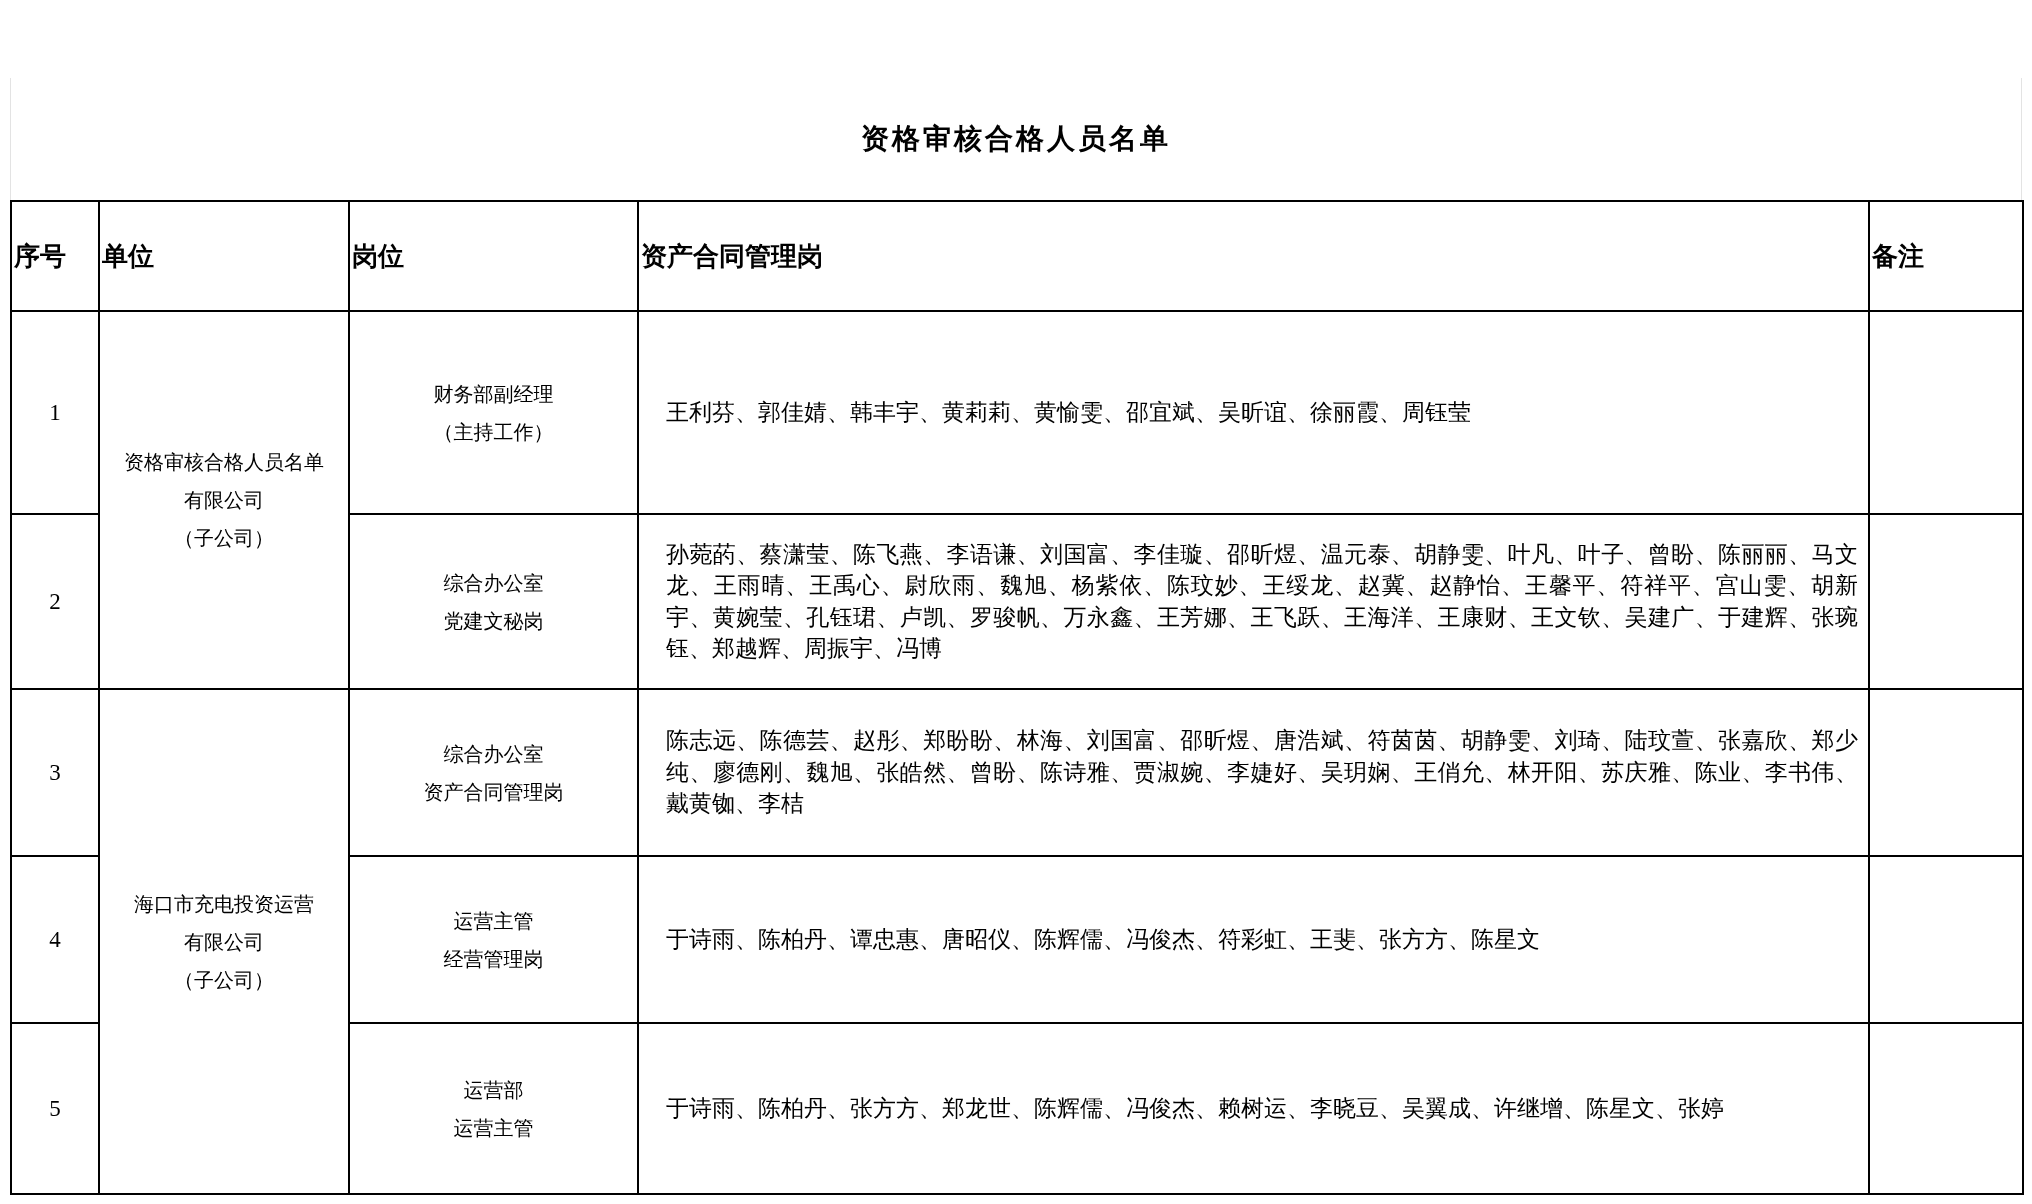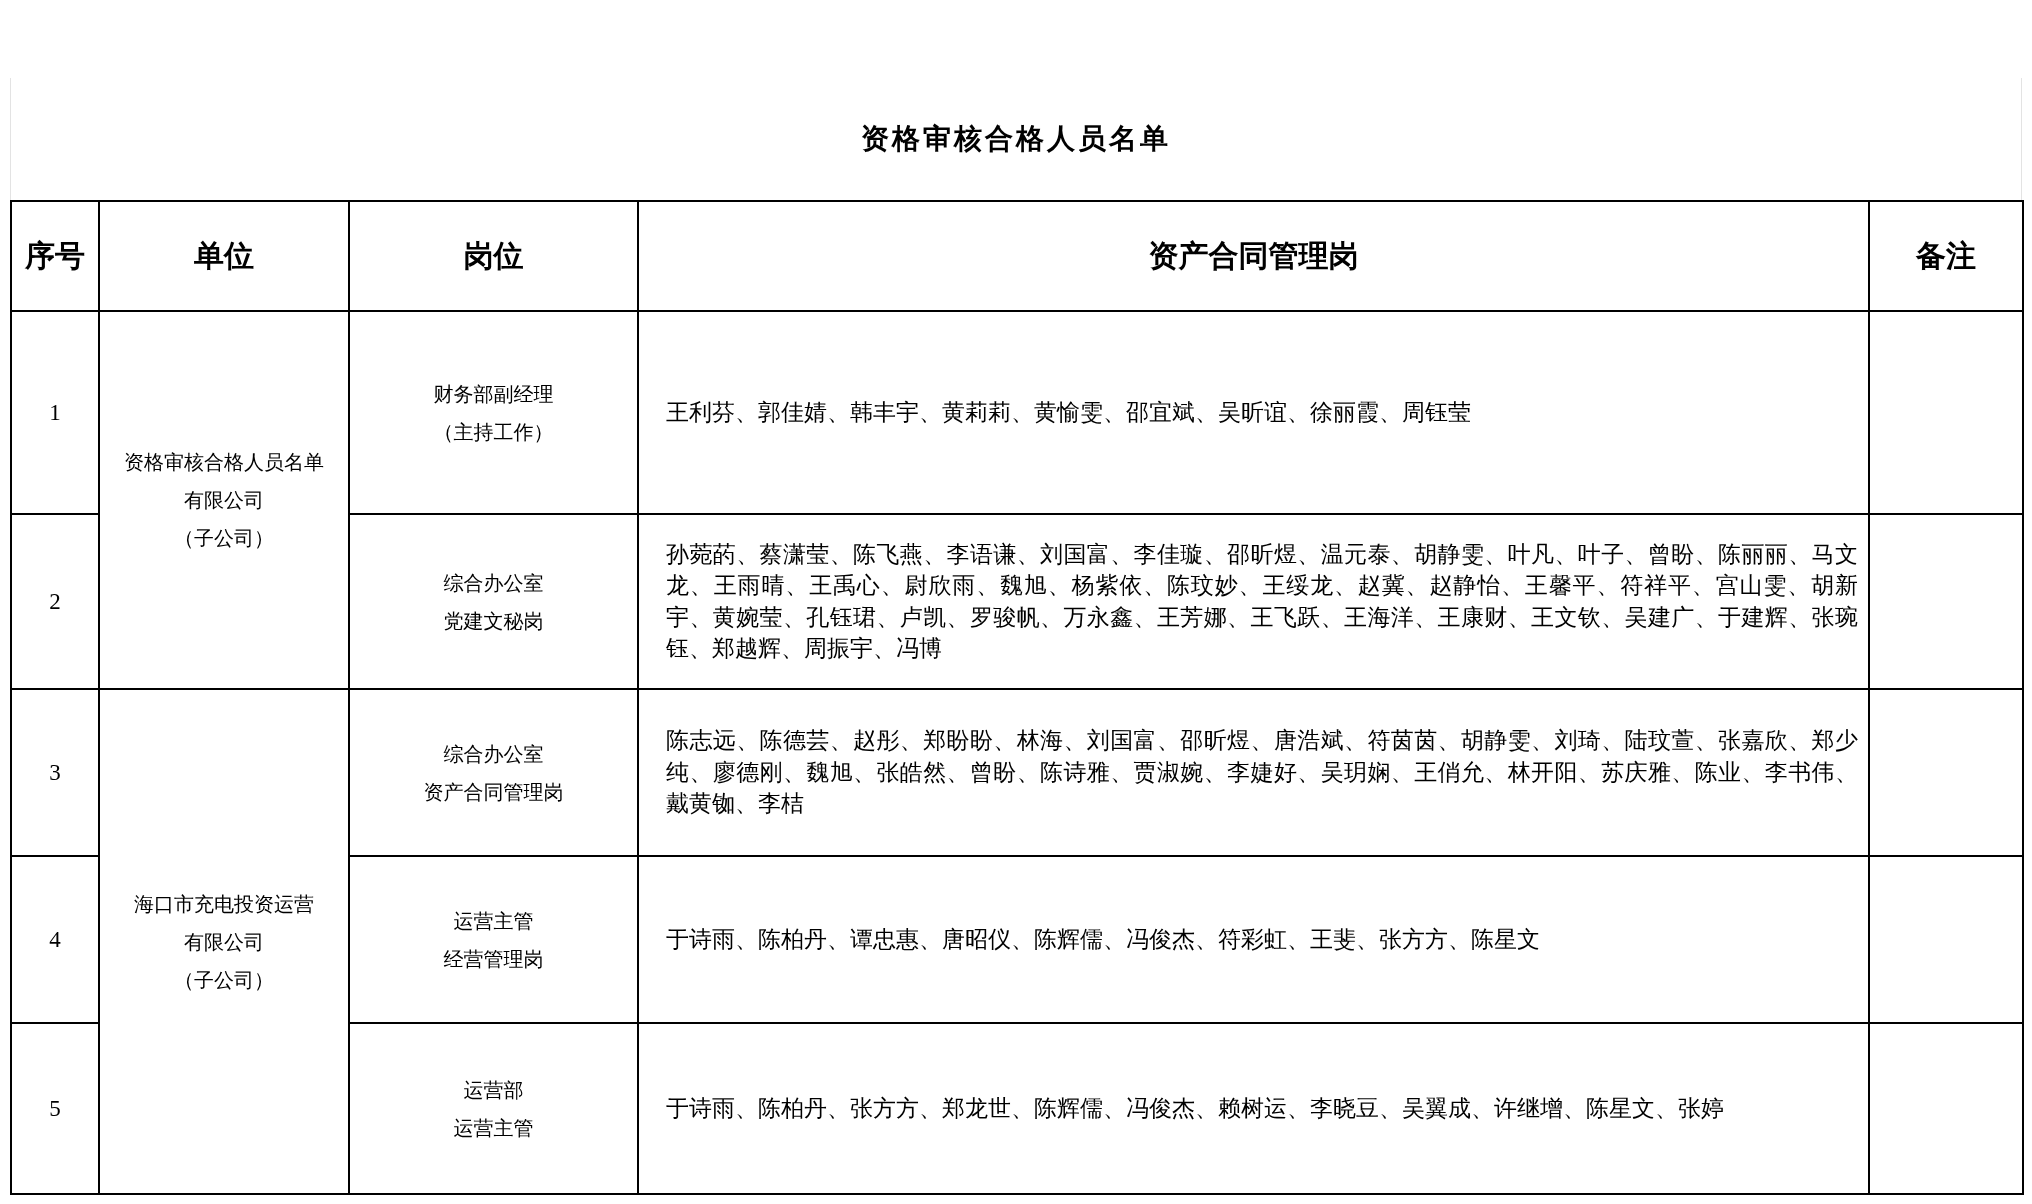--- a/index.html
+++ b/index.html
@@ -76,23 +76,23 @@
   table.main col.c-names  { width: 1231px; }
   table.main col.c-remark { width: 154px; }
 
   table.main th, table.main td {
     border: 2px solid #000000;
     box-sizing: border-box;
     vertical-align: middle;
     overflow: hidden;
   }
   table.main th {
-    font-size: 30px;
+    font-size: 26px;
     font-weight: bold;
-    text-align: center;
+    text-align: left;
     padding: 0 2px;
   }
   tr.hdr       { height: 110px; }
   tr.r1        { height: 203px; }
   tr.r2        { height: 175px; }
   tr.r3        { height: 167px; }
   tr.r4        { height: 167px; }
   tr.r5        { height: 171px; }
 
   td.no-cell {

